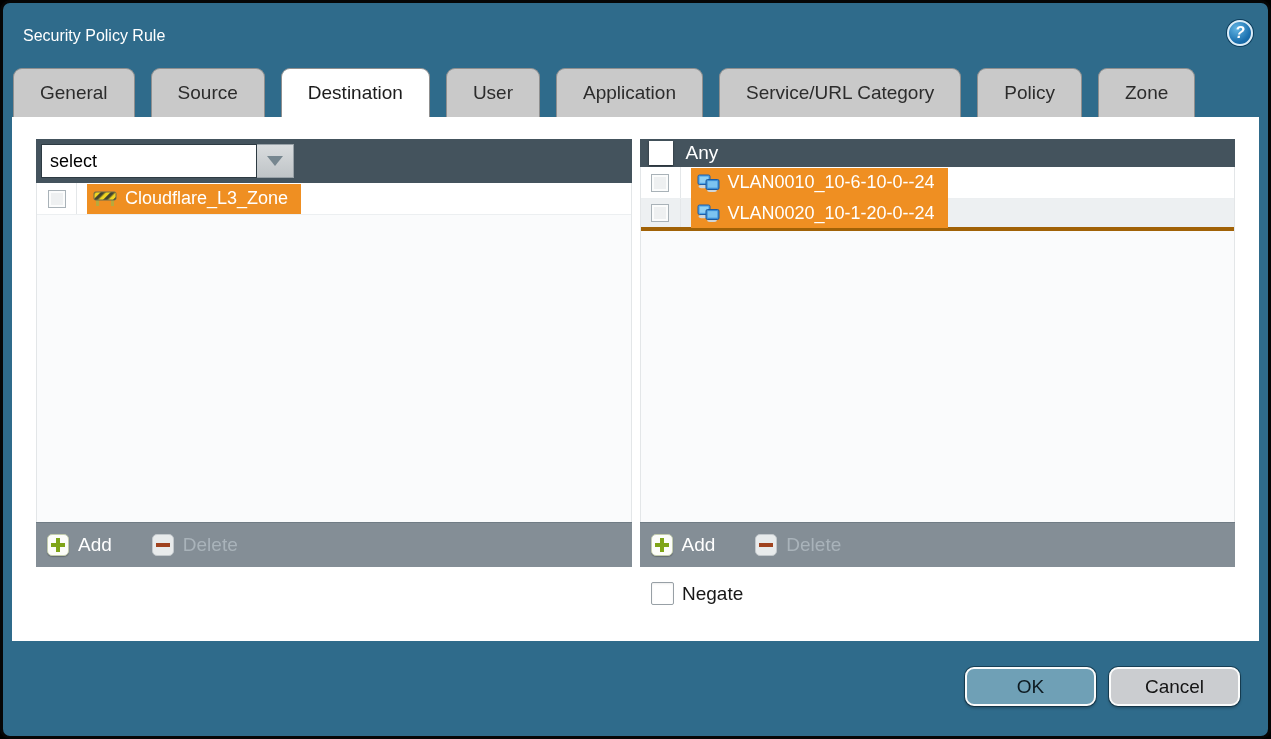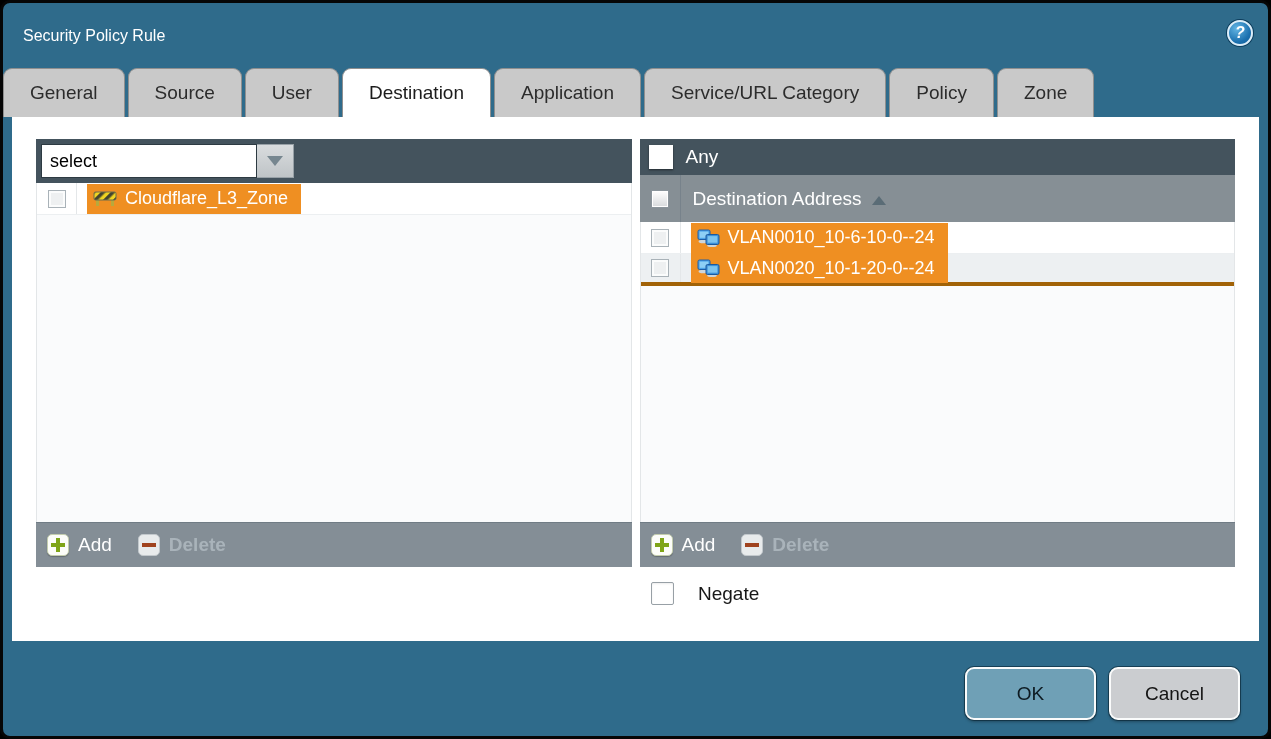--- a/index.html
+++ b/index.html
@@ -10,39 +10,39 @@
   
   .titlebar{height:65px;display:flex;align-items:center;justify-content:space-between;
     padding:0 15px 0 20px;}
   .title{color:#fff;font-size:16px;}
   .help{width:26px;height:26px;border-radius:50%;margin-top:-6px;
     background:radial-gradient(circle at 35% 30%, #63b5e3, #1a6fae 65%, #115c95);
     border:2px solid #dcedf8;box-shadow:0 0 0 1px #0d3d5c;
     color:#fff;font-size:16px;font-weight:bold;font-style:italic;
     display:flex;align-items:center;justify-content:center;cursor:pointer;}
   
-  .tabbar{display:flex;gap:3px;height:49px;}
+  .tabbar{display:flex;gap:16px;height:49px;padding-left:10px;}
   .tab{display:flex;align-items:center;padding:0 26px;background:#C9C9C9;
     border:1px solid #8f8f8f;border-bottom:none;border-radius:9px 9px 0 0;
     font-size:19px;color:#2c2c2c;cursor:pointer;white-space:nowrap;}
   .tab.active{background:#fff;color:#1c1c1c;}
   
   .body{background:#fff;margin:0 9px;height:524px;padding:22px 24px 0;}
   .panels{display:flex;gap:8px;}
   .panel{width:603px;height:428px;display:flex;flex-direction:column;}
   
   .sel-header{height:44px;background:#44535D;display:flex;align-items:center;padding-left:5px;}
   .sel-input{width:216px;height:34px;border:1px solid #2d3a42;font-size:18px;padding:0 8px;
     font-family:inherit;color:#000;border-radius:0;background:#fff;}
   .dd-btn{width:37px;height:34px;background:linear-gradient(#d9dcde,#bfc4c7);
     border:1px solid #98a1a7;border-left:none;display:flex;align-items:center;
     justify-content:center;padding:0;cursor:pointer;}
   .chev-down{width:0;height:0;border-left:8px solid transparent;
     border-right:8px solid transparent;border-top:10px solid #76868f;}
-  .any-header{height:36px;background:#44535D;display:flex;align-items:center;
+  .any-header{height:28px;background:#44535D;display:flex;align-items:center;
     gap:13px;padding-left:9px;}
   .cb{display:inline-block;}
   .cb-any{width:24px;height:24px;background:#fff;box-shadow:0 1px 2px rgba(0,0,0,.5);cursor:pointer;}
   .any-label{color:#fff;font-size:19px;}
   
   .col-header{height:47px;background:#868F95;display:flex;align-items:center;}
   .cb-cell-h{width:41px;align-self:stretch;display:flex;align-items:center;
     justify-content:center;border-right:1px solid #77828b;}
   .cb-3d{width:18px;height:18px;background:linear-gradient(#ffffff,#d7dadc);
     border:1px solid #8a949b;box-shadow:inset 0 0 0 1px #fff;cursor:pointer;}
@@ -57,56 +57,56 @@
     border-bottom:1px solid #eceff1;}
   .row.alt{background:#edf0f2;border-bottom:4px solid #a16207;}
   .cb-cell{width:40px;align-self:stretch;display:flex;align-items:center;
     justify-content:center;border-right:1px solid #e4e7e9;}
   .cb-row{width:18px;height:18px;background:#eef0f1;border:1px solid #a9b2b8;
     box-shadow:inset 0 0 0 2px #fbfcfc;cursor:pointer;}
   .chip{display:inline-flex;align-items:center;gap:8px;height:30px;background:#EF8F22;
     padding:0 13px 0 6px;margin-left:10px;color:#fff;font-size:18px;cursor:pointer;}
   
   .panel-footer{height:45px;background:#848E96;border-top:1px solid #707c85;
-    display:flex;align-items:center;gap:26px;padding-left:11px;}
+    display:flex;align-items:center;gap:40px;padding-left:11px;}
   .tool{display:inline-flex;align-items:center;gap:9px;cursor:pointer;}
   .tool-icon{width:22px;height:22px;border-radius:5px;display:flex;align-items:center;
     justify-content:center;}
   .add-box{background:#fcfdf9;border:1px solid #c3cdae;box-shadow:0 1px 1px rgba(0,0,0,.25);}
   .del-box{background:#e8ebec;border:1px solid #c2c8cc;}
   .tool-label{color:#fff;font-size:19px;}
-  .tool.disabled .tool-label{color:#a9b3ba;font-weight:bold;}
-  
-  .negate-row{display:flex;align-items:center;gap:24px;margin:15px 0 0 615px;}
+  .tool.disabled .tool-label{color:#a9b3ba;}
+  
+  .negate-row{display:flex;align-items:center;gap:8px;margin:15px 0 0 615px;}
   .cb-negate{width:23px;height:23px;background:#fff;border:1px solid #98a0a6;
     border-radius:2px;box-shadow:inset 0 1px 2px rgba(0,0,0,.08);cursor:pointer;}
   .negate-label{font-size:19px;color:#171717;}
   
   .dialog-footer{display:flex;justify-content:flex-end;gap:13px;padding:26px 28px 0 0;}
-  .btn{width:131px;height:53px;border-radius:9px;border:2px solid #fafbfb;font-size:19px;
+  .btn{width:131px;height:39px;border-radius:9px;border:2px solid #fafbfb;font-size:19px;
     font-family:inherit;box-shadow:0 0 0 1px rgba(8,35,50,.6),0 2px 3px rgba(0,0,0,.3);
     cursor:pointer;color:#0d1a21;}
   .btn.ok{background:#6FA0B6;}
   .btn.cancel{background:#CBCDD0;color:#141414;}
 </style>
 </head>
 <body>
 
 <div class="window">
 
   <div class="titlebar">
     <span class="title">Security Policy Rule</span>
     <span class="help">?</span>
   </div>
 
   <div class="tabbar">
     <div class="tab">General</div>
     <div class="tab">Source</div>
+    <div class="tab active">Destination</div>
     <div class="tab">User</div>
-    <div class="tab active">Destination</div>
     <div class="tab">Application</div>
     <div class="tab">Service/URL Category</div>
     <div class="tab">Policy</div>
     <div class="tab">Zone</div>
   </div>
 
   <div class="body">
     <div class="panels">
 
       <section class="panel">
@@ -158,27 +158,20 @@
             <span class="tool-label">Delete</span>
           </span>
         </div>
       </section>
 
       <section class="panel">
         <div class="any-header">
           <span class="cb cb-any"></span>
           <span class="any-label">Any</span>
         </div>
-        <div class="col-header">
-          <span class="cb-cell-h">
-            <span class="cb cb-3d"></span>
-          </span>
-          <span class="col-label">Destination Address</span>
-          <span class="sort-up"></span>
-        </div>
         <div class="list">
           <div class="row">
             <span class="cb-cell">
               <span class="cb cb-row"></span>
             </span>
             <span class="chip">
               <span style="display:inline-flex;">
                 <svg width="23" height="18" viewBox="0 0 23 18">
                   <ellipse cx="6" cy="12.5" rx="4.4" ry="1.8" fill="#cdd5da"></ellipse>
                   <rect x="1" y="1" width="12" height="9.5" rx="1.5" fill="#4da3e8" stroke="#1f5fa8"></rect>

